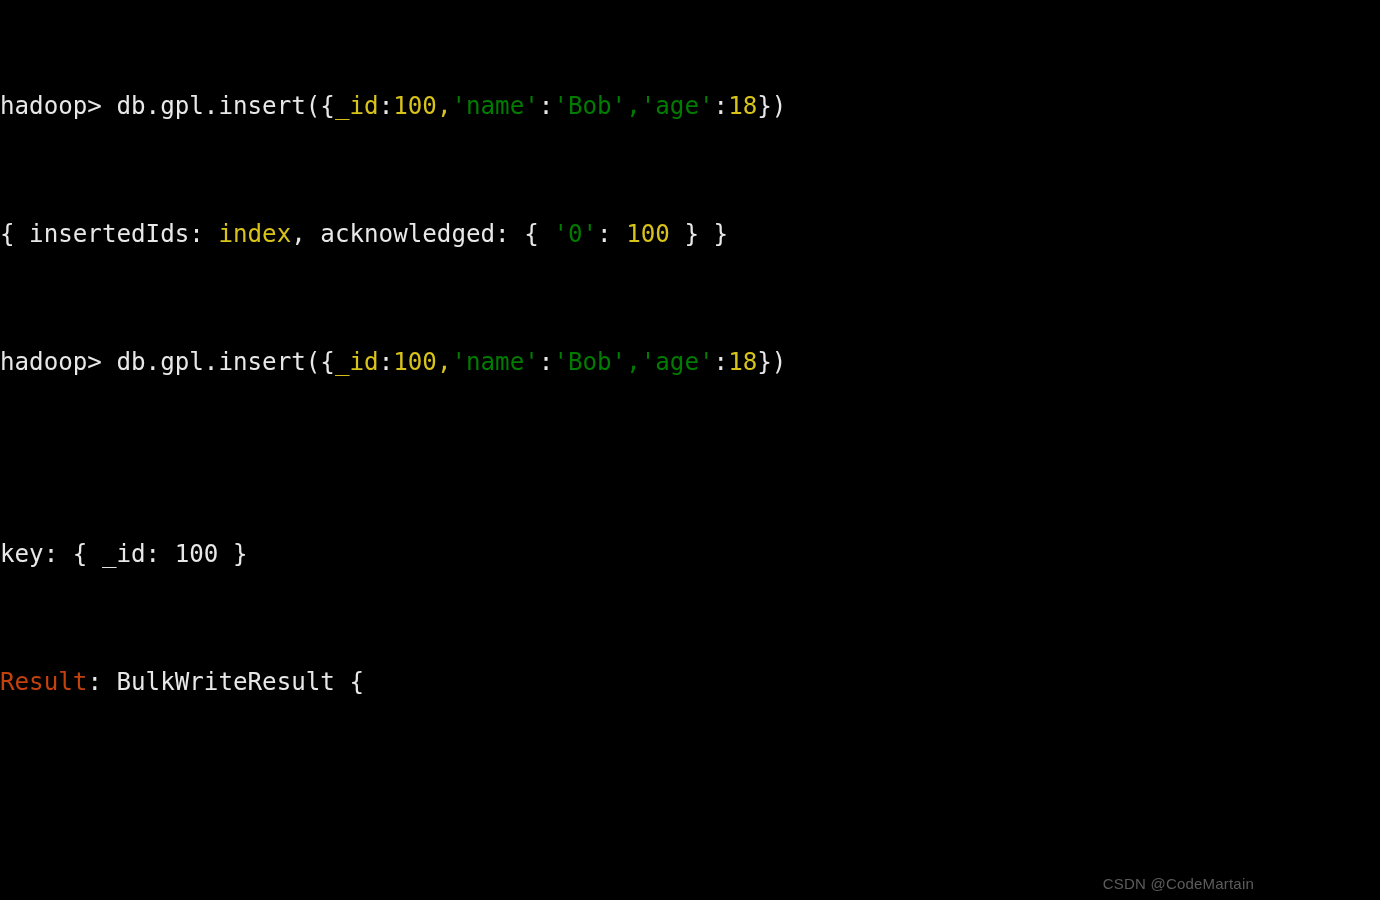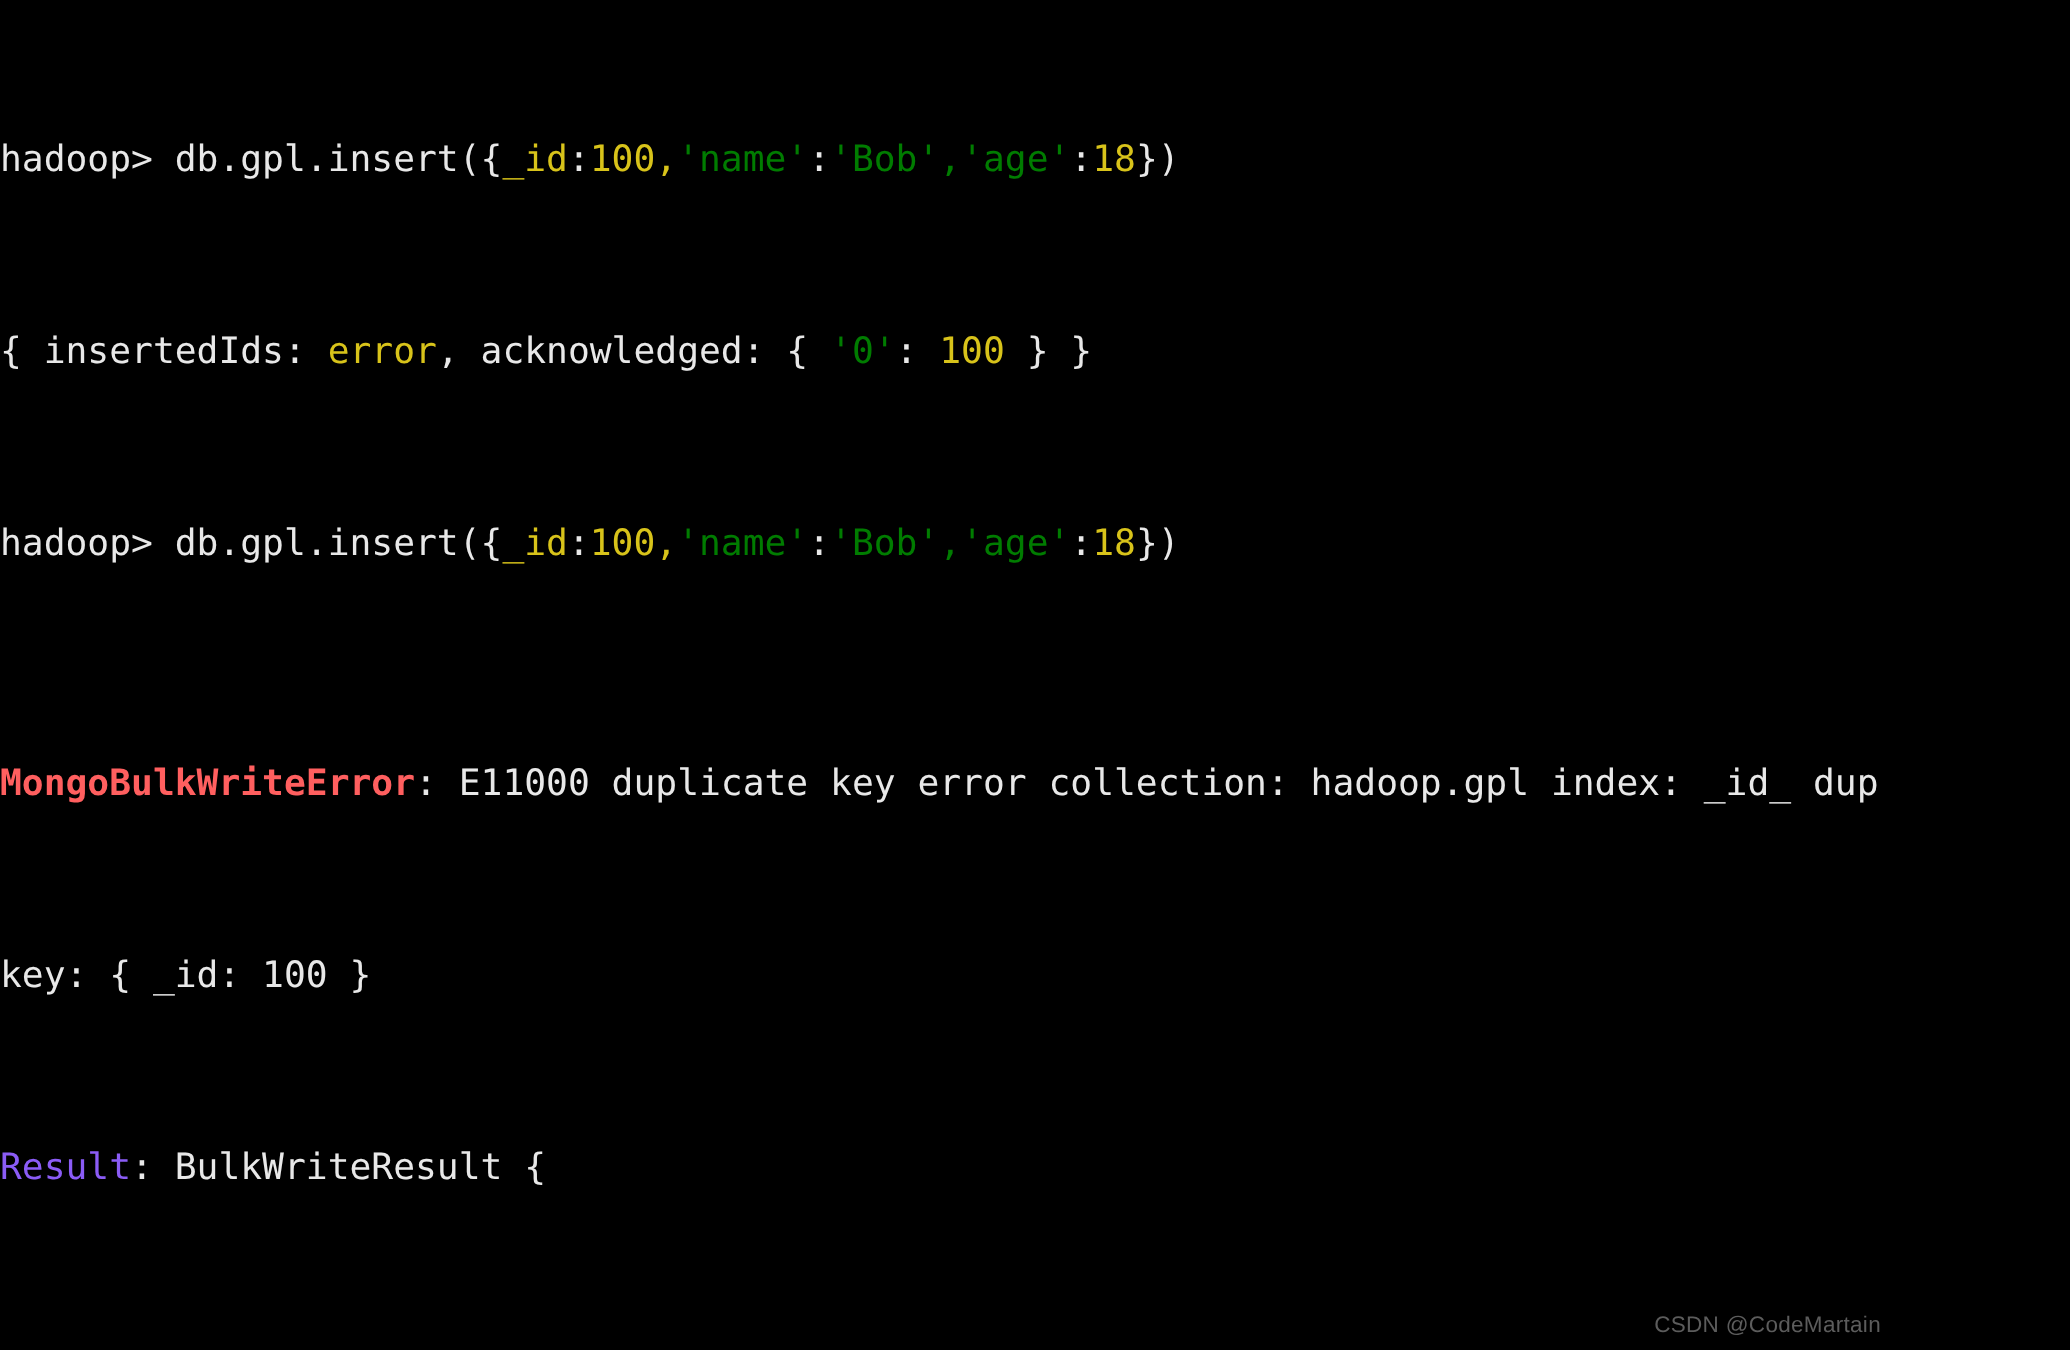--- a/index.html
+++ b/index.html
@@ -34,21 +34,21 @@
     letter-spacing: 0px;
     -webkit-font-smoothing: antialiased;
   }
   .row {
     height: 32px;
     white-space: pre;
   }
   
   .c-white   { color: #e8e8e8; }
   .c-yellow  { color: #d8c31a; }
-  .c-olive   { color: #8b5cf6; }
+  .c-olive   { color: #c2410c; }
   .c-green   { color: #007c00; }
   .c-red     { color: #ff5f5f; font-weight: bold; }
   #watermark {
     position: absolute;
     right: 12px;
     bottom: 8px;
     font-family: "Liberation Sans", sans-serif;
     font-size: 15px;
     color: #5c5c5c;
     letter-spacing: 0.2px;
@@ -56,26 +56,25 @@
   }
 </style>
 </head>
 <body>
 
 <div id="terminal">
   <div id="screen">
 
     <div class="row"><span class="c-white">hadoop&gt; </span><span class="c-white">db.gpl.insert({</span><span class="c-yellow">_id</span><span class="c-white">:</span><span class="c-yellow">100</span><span class="c-yellow">,</span><span class="c-green">'name'</span><span class="c-white">:</span><span class="c-green">'Bob'</span><span class="c-green">,</span><span class="c-green">'age'</span><span class="c-white">:</span><span class="c-yellow">18</span><span class="c-white">})</span></div>
 
-    <div class="row"><span class="c-white">{ insertedIds: </span><span class="c-yellow">error</span><span class="c-white">, acknowledged: { </span><span class="c-green">'0'</span><span class="c-white">: </span><span class="c-yellow">100</span><span class="c-white"> } }</span></div>
+    <div class="row"><span class="c-white">{ insertedIds: </span><span class="c-yellow">index</span><span class="c-white">, acknowledged: { </span><span class="c-green">'0'</span><span class="c-white">: </span><span class="c-yellow">100</span><span class="c-white"> } }</span></div>
 
     <div class="row"><span class="c-white">hadoop&gt; </span><span class="c-white">db.gpl.insert({</span><span class="c-yellow">_id</span><span class="c-white">:</span><span class="c-yellow">100</span><span class="c-yellow">,</span><span class="c-green">'name'</span><span class="c-white">:</span><span class="c-green">'Bob'</span><span class="c-green">,</span><span class="c-green">'age'</span><span class="c-white">:</span><span class="c-yellow">18</span><span class="c-white">})</span></div>
 
 
-    <div class="row"><span class="c-red">MongoBulkWriteError</span><span class="c-white">: E11000 duplicate key error collection: hadoop.gpl index: _id_ dup</span></div>
 
     <div class="row"><span class="c-white">key: { _id: 100 }</span></div>
 
     <div class="row"><span class="c-olive">Result</span><span class="c-white">: BulkWriteResult {</span></div>
 
     
 
     
 
     

